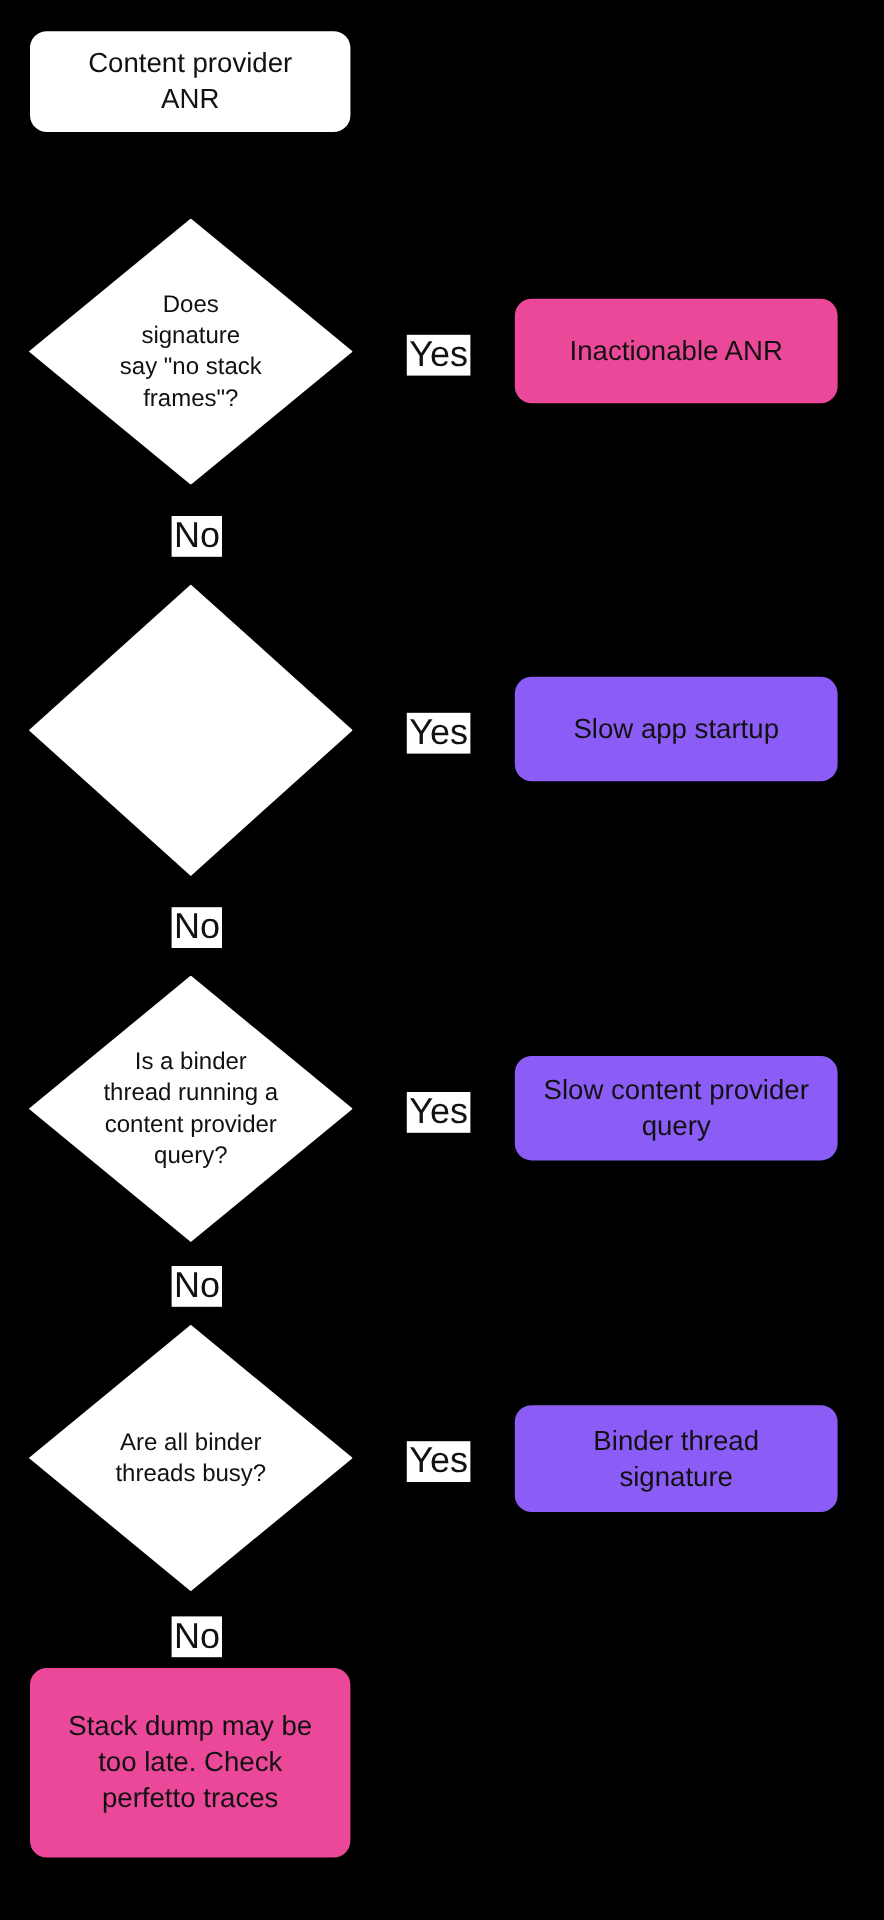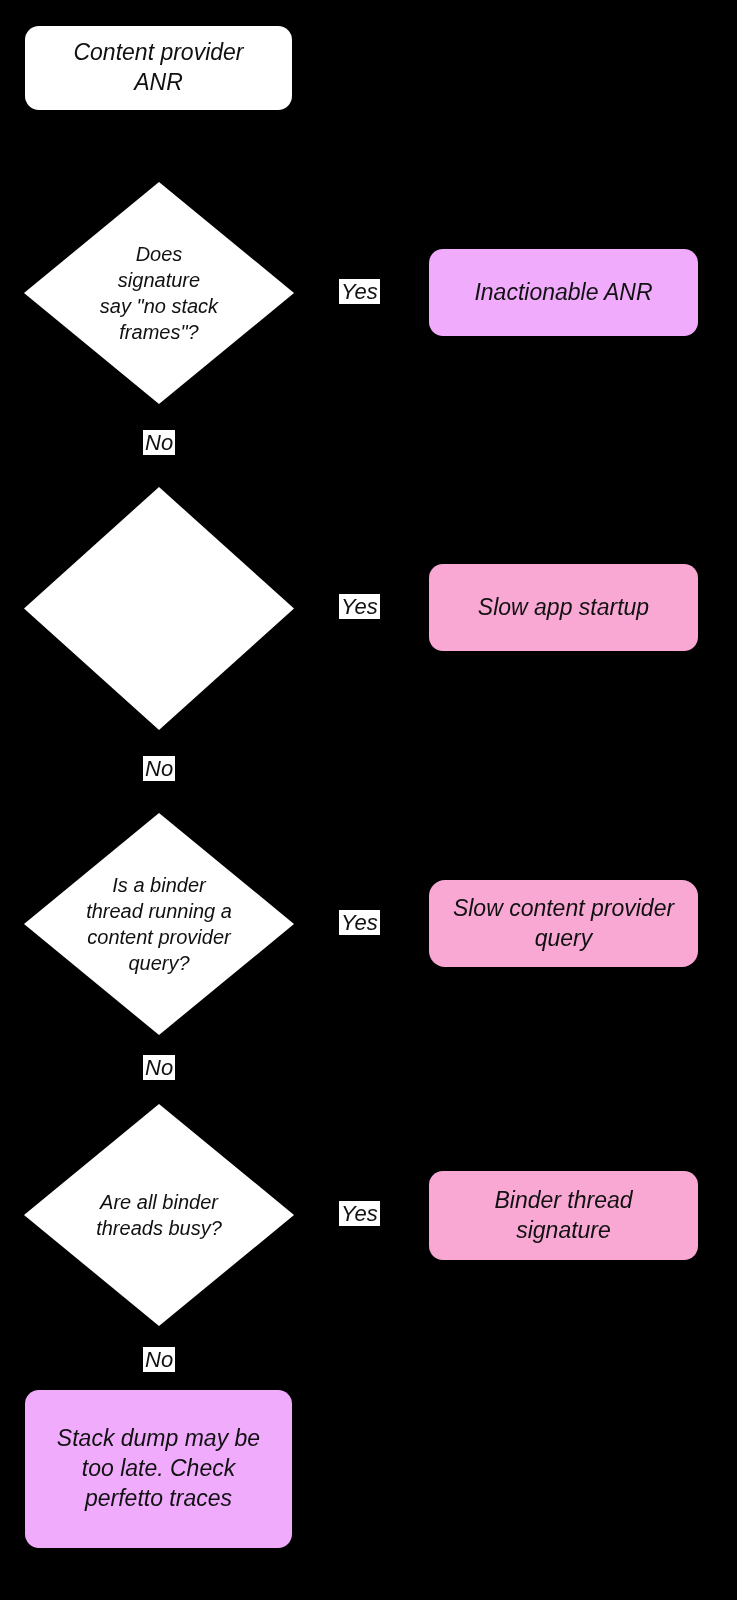--- a/index.html
+++ b/index.html
@@ -14,21 +14,20 @@
     overflow: hidden;
     font-family: "Liberation Sans", sans-serif;
     -webkit-font-smoothing: antialiased;
   }
 
   #flow {
     position: absolute;
     inset: 0;
     width: 737px;
     height: 1600px;
-    font-style: italic;
   }
 
   
   .node {
     position: absolute;
     box-sizing: border-box;
     display: flex;
     align-items: center;
     justify-content: center;
     text-align: center;
@@ -38,22 +37,22 @@
     user-select: none;
   }
 
   
   .boxnode {
     border-radius: 14px;
     font-size: 23px;
     padding: 4px 6px;
   }
   .boxnode.white  { background: #ffffff; }
-  .boxnode.pink   { background: #f0abfc; }
-  .boxnode.green  { background: #f9a8d4; }
+  .boxnode.pink   { background: #ec4899; }
+  .boxnode.green  { background: #8b5cf6; }
 
   
   .diamond-wrap {
     position: absolute;
     box-sizing: border-box;
   }
   .diamond-shape {
     position: absolute;
     inset: 0;
     background: #ffffff;
@@ -73,21 +72,21 @@
     white-space: pre-line;
     user-select: none;
     pointer-events: none;
   }
 
   
   .edge-label {
     position: absolute;
     background: #ffffff;
     color: #111111;
-    font-size: 22px;
+    font-size: 30px;
     line-height: 1.05;
     padding: 1px 2px;
     user-select: none;
     white-space: nowrap;
   }
 
   
   .connector {
     position: absolute;
     background: #000000;
@@ -166,21 +165,21 @@
   </div>
 
   <div class="connector" style="left:294px; top:922px; width:135px; height:3px;"></div>
   <div class="arrowhead right" style="left:418px; top:915px;"></div>
   <div class="edge-label" style="left:339px; top:910px;">Yes</div>
 
   <div class="connector" style="left:157px; top:1035px; width:3px; height:72px;"></div>
   <div class="arrowhead down" style="left:149px; top:1098px;"></div>
   <div class="edge-label" style="left:143px; top:1055px;">No</div>
 
-  <div class="node boxnode green" style="left:429px; top:880px; width:269px; height:87px;border-radius:16px;">
+  <div class="node boxnode green" style="left:429px; top:880px; width:269px; height:87px;">
     <span>Slow content provider
 query</span>
   </div>
 
   <div class="diamond-wrap" style="left:24px; top:1104px; width:270px; height:222px;">
     <div class="diamond-shape"></div>
     <div class="diamond-label" style="width:230px;">Are all binder
 threads busy?</div>
   </div>
 

